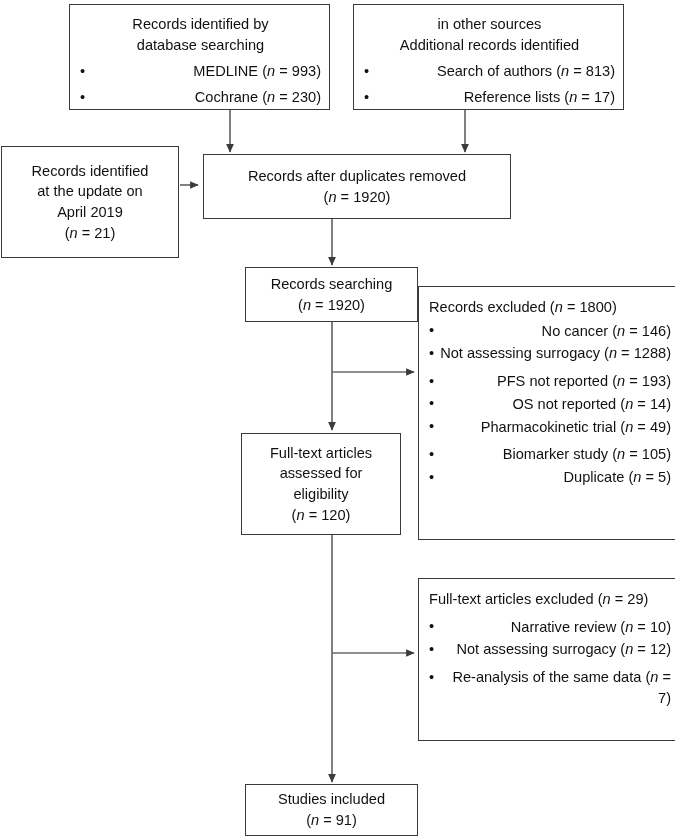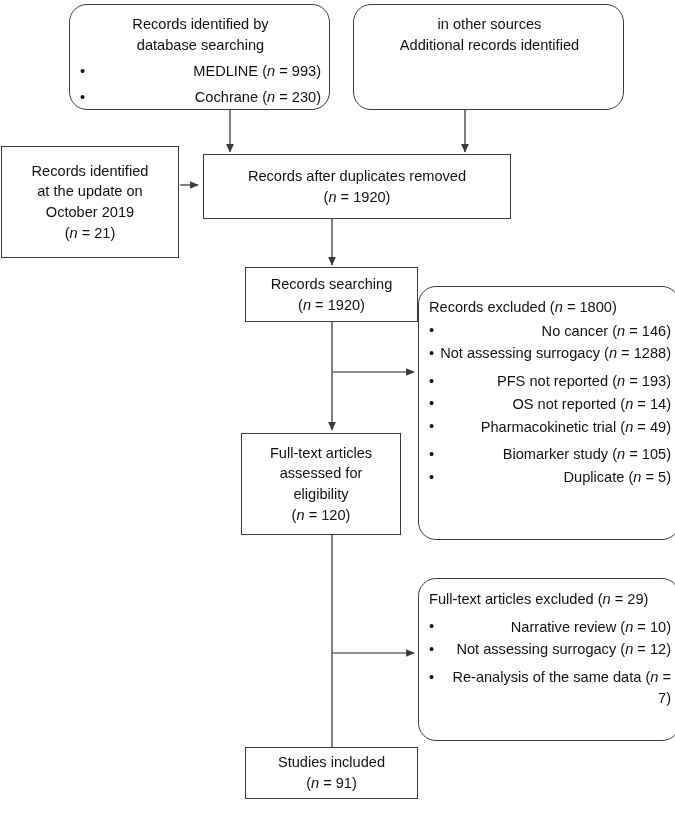--- a/index.html
+++ b/index.html
@@ -28,21 +28,20 @@
   .box.center {
     display: flex;
     flex-direction: column;
     align-items: center;
     justify-content: center;
     text-align: center;
   }
   .box.left {
     padding: 7px 8px 19px 10px;
     text-align: left;
-    border-radius: 18px;
   }
   .hdr {
     text-align: center;
   }
   .lines {
     position: absolute;
     left: 0;
     top: 0;
     width: 675px;
     height: 838px;
@@ -110,26 +109,30 @@
       <li>MEDLINE (<span class="n-italic">n</span> = 993)</li>
       <li>Cochrane (<span class="n-italic">n</span> = 230)</li>
     </ul>
   </div>
 
   <div class="box left" style="left:353px; top:4px; width:271px; height:106px; padding-top:9px;">
     <div class="hdr">
       <span class="title-line">in other sources</span>
       <span class="title-line">Additional records identified</span>
     </div>
+    <ul class="bullets" style="margin-top:6px;">
+      <li>Search of authors (<span class="n-italic">n</span> = 813)</li>
+      <li>Reference lists (<span class="n-italic">n</span> = 17)</li>
+    </ul>
   </div>
 
   <div class="box center" style="left:1px; top:146px; width:178px; height:112px;">
     <span>Records identified</span>
     <span>at the update on</span>
-    <span>October 2019</span>
+    <span>April 2019</span>
     <span>(<span class="n-italic">n</span> = 21)</span>
   </div>
 
   <div class="box center" style="left:203px; top:154px; width:308px; height:65px;">
     <span>Records after duplicates removed</span>
     <span>(<span class="n-italic">n</span> = 1920)</span>
   </div>
 
   <div class="box center" style="left:245px; top:267px; width:173px; height:55px;">
     <span>Records searching</span>
@@ -158,18 +161,18 @@
 
   <div class="box left" style="left:418px; top:578px; width:262px; height:163px; padding-top:10px;">
     <div>Full-text articles excluded (<span class="n-italic">n</span> = 29)</div>
     <ul class="bullets tight" style="margin-top:7px;">
       <li>Narrative review (<span class="n-italic">n</span> = 10)</li>
       <li>Not assessing surrogacy (<span class="n-italic">n</span> = 12)</li>
       <li style="margin-top:7px;">Re-analysis of the same data (<span class="n-italic">n</span> = 7)</li>
     </ul>
   </div>
 
-  <div class="box center" style="left:245px; top:747px; width:173px; height:52px;">
+  <div class="box center" style="left:245px; top:784px; width:173px; height:52px;">
     <span>Studies included</span>
     <span>(<span class="n-italic">n</span> = 91)</span>
   </div>
 
 </div>
 
 </body></html>

